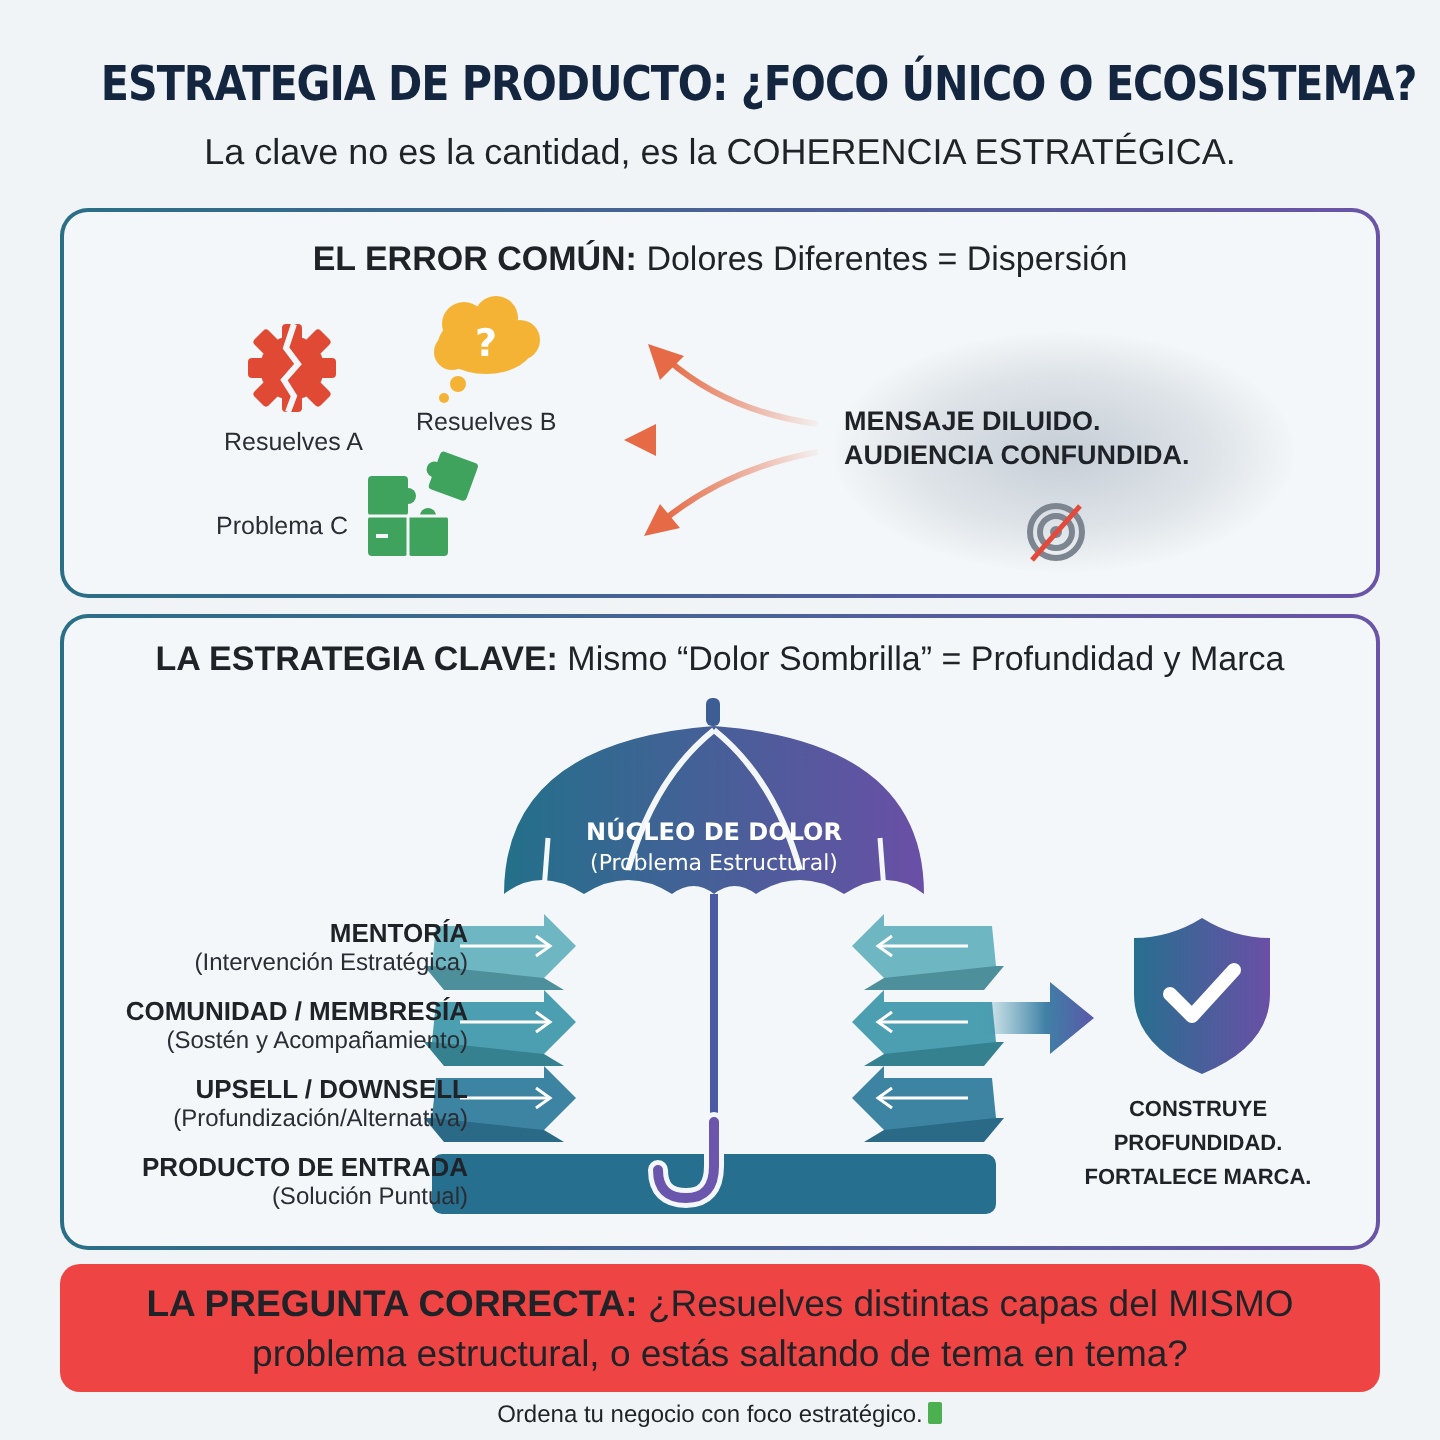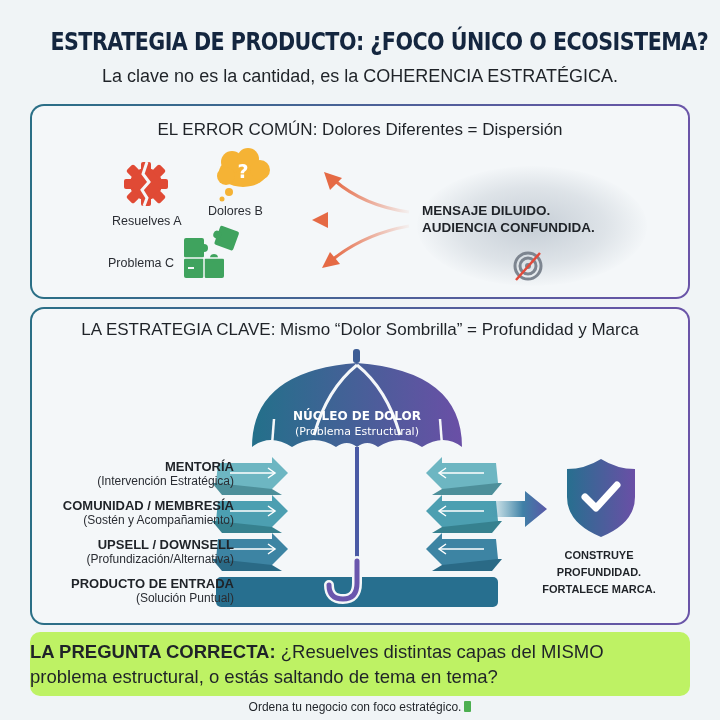--- a/index.html
+++ b/index.html
@@ -31,21 +31,21 @@
       background-image: linear-gradient(#f4f7f9, #f4f7f9), linear-gradient(90deg, #2a6f86, #6a54a8);
       background-origin: border-box;
       background-clip: padding-box, border-box;
     }
     .box1 { top: 104px; height: 195px; }
     .box2 { top: 307px; height: 318px; }
     .box-heading {
       position: absolute; left: 0; width: 100%; text-align: center;
       font-size: 17px; color: #1f2328;
     }
-    .box-heading b { font-weight: normal; }
+    .box-heading b { font-weight: bold; }
     .box1 .box-heading { top: 14px; }
     .box2 .box-heading { top: 11px; }
 
     .prob-label { position: absolute; font-size: 12.5px; color: #2a2d33; }
     .abs { position: absolute; }
 
     .cloud-blur {
       position: absolute; left: 385px; top: 60px; width: 230px; height: 120px;
       border-radius: 50%;
       background: radial-gradient(ellipse at center, rgba(160,172,185,0.55) 0%, rgba(180,190,200,0.35) 45%, rgba(244,247,249,0) 72%);
@@ -59,22 +59,22 @@
     .layer-label .t { font-weight: bold; font-size: 13px; color: #1f2328; display: block; }
     .layer-label .s { font-size: 12px; color: #2a2d33; display: block; }
 
     .result-text {
       position: absolute; left: 492px; top: 238px; width: 150px; text-align: center;
       font-weight: bold; font-size: 11px; line-height: 17px; color: #1f2328;
     }
 
     .question-box {
       position: absolute; left: 30px; top: 632px; width: 660px; height: 64px;
-      background: #bef264; border-radius: 10px;
-      text-align: left; font-size: 18.5px; line-height: 25px; padding-top: 7px;
+      background: #ef4444; border-radius: 10px;
+      text-align: center; font-size: 18.5px; line-height: 25px; padding-top: 7px;
       color: #1f2328;
     }
     .footer {
       position: absolute; left: 0; top: 700px; width: 720px; text-align: center;
       font-size: 12px; color: #1f2328;
     }
     .battery {
       display: inline-block; width: 7px; height: 11px; background: #4caf50;
       border-radius: 1px; vertical-align: -1px; margin-left: 3px; position: relative;
     }
@@ -111,21 +111,21 @@
       <ellipse cx="31" cy="24" rx="24" ry="15"></ellipse>
       <circle cx="20" cy="14" r="11"></circle>
       <circle cx="36" cy="11" r="11"></circle>
       <circle cx="48" cy="22" r="10"></circle>
       <circle cx="14" cy="28" r="9"></circle>
       <circle cx="17" cy="44" r="4"></circle>
       <circle cx="10" cy="51" r="2.5"></circle>
     </g>
     <text x="31" y="30" text-anchor="middle" font-family="DejaVu Sans, sans-serif" font-weight="bold" font-size="19" fill="#ffffff">?</text>
   </svg>
-  <div class="prob-label" style="left:176px;top:98px">Dolores B</div>
+  <div class="prob-label" style="left:176px;top:98px">Resuelves B</div>
 
   <svg class="abs" style="left:150px;top:118px" width="58" height="58" viewBox="0 0 58 58">
     <g fill="#3fa35e">
       <rect x="2" y="14" width="20" height="20" rx="2"></rect>
       <rect x="2" y="34" width="20" height="20" rx="2"></rect>
       <rect x="22" y="34" width="20" height="20" rx="2"></rect>
       <circle cx="22" cy="24" r="4"></circle>
       <circle cx="32" cy="34" r="4"></circle>
       <g transform="rotate(20 44 16)">
         <rect x="34" y="4" width="20" height="20" rx="2"></rect>

